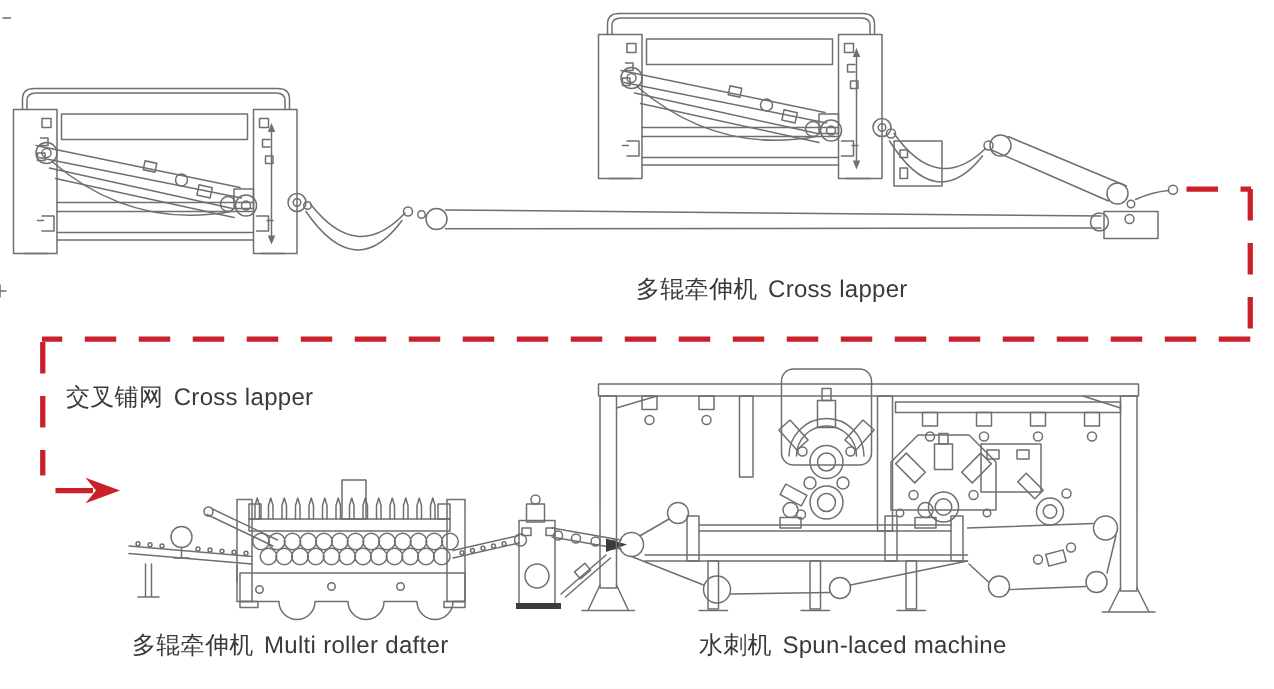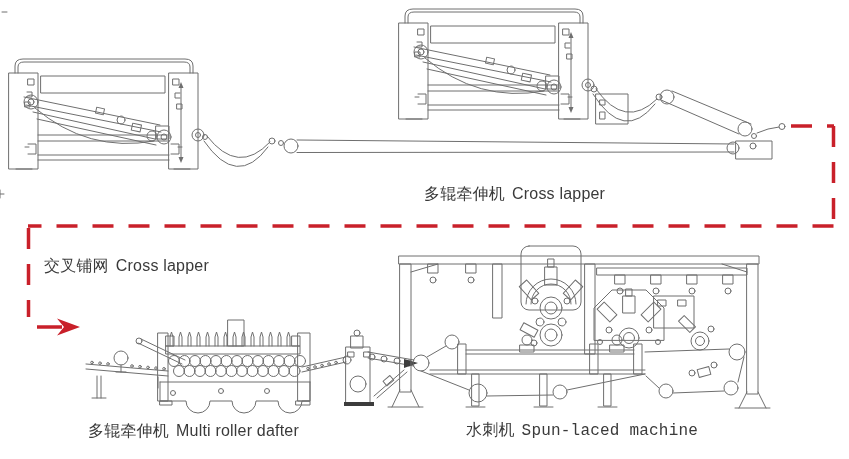--- a/index.html
+++ b/index.html
@@ -25,21 +25,21 @@
   .flow .red-fill{fill:var(--flow-red);stroke:none;}
   
   .label{
     position:absolute;font-size:16px;color:var(--text-dark);
     white-space:nowrap;letter-spacing:.2px;line-height:1.15;
   }
   .label .zh{margin-right:7px;}
   .l1{left:44px;top:212px;margin-top:45px;}
   .l2{left:424px;top:185px;}
   .l3{left:88px;top:422px;}
-  .l4{left:466px;top:422px;font-family:Liberation Mono, monospace;}
+  .l4{left:466px;top:422px;}
 </style>
 </head>
 <body>
 
 <div class="stage">
 
   <svg width="849" height="459" viewBox="0 0 849 459">
     <defs>
       <g id="xlapper">
 

